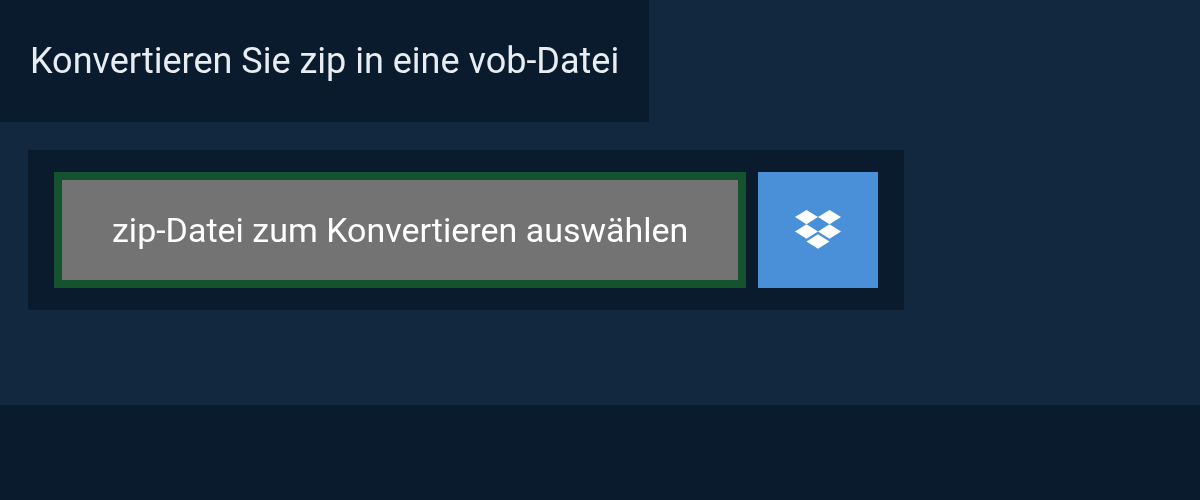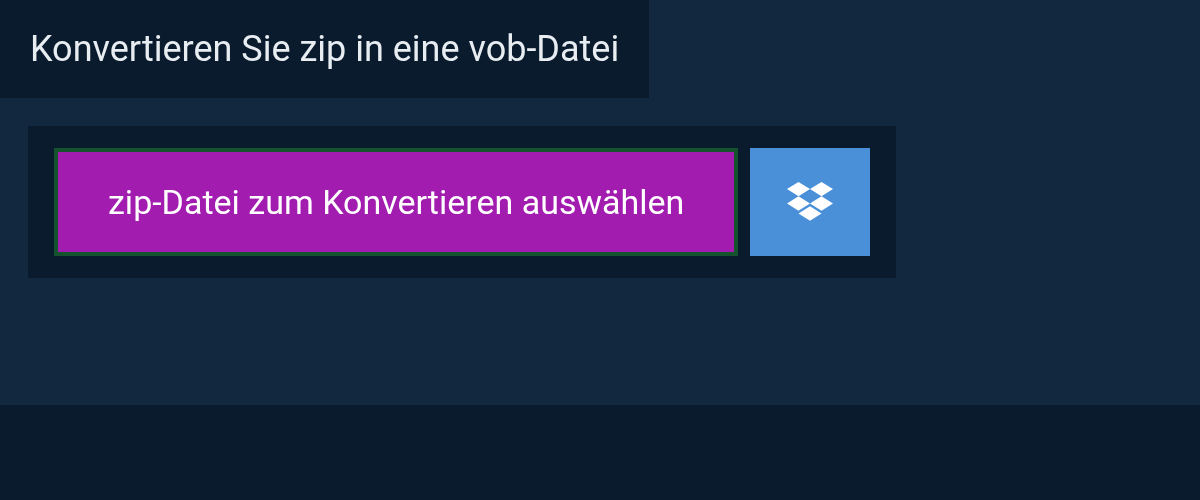--- a/index.html
+++ b/index.html
@@ -9,40 +9,40 @@
     }
     body {
       width: 1200px;
       height: 500px;
       background: #12283f;
       font-family: -apple-system, BlinkMacSystemFont, "Segoe UI", Roboto, Helvetica, Arial, sans-serif;
       overflow: hidden;
     }
     .header-bar {
       background: #0a1b2e;
-      padding: 28px 30px;
+      padding: 40px 30px;
       display: inline-block;
     }
     .header-title {
       color: #e8edf2;
       font-size: 36px;
       font-weight: 400;
     }
     .upload-area {
       margin-top: 28px;
       margin-left: 28px;
       background: #0a1b2e;
       padding: 22px 26px;
       display: inline-flex;
       align-items: stretch;
       gap: 12px;
     }
     .select-button {
-      background: #a21caf;
-      border: 4px solid #14532d;
+      background: #737373;
+      border: 8px solid #14532d;
       color: #ffffff;
       font-size: 34px;
       font-weight: 400;
       padding: 30px 50px;
       cursor: pointer;
       display: flex;
       align-items: center;
       justify-content: center;
       text-align: center;
     }

